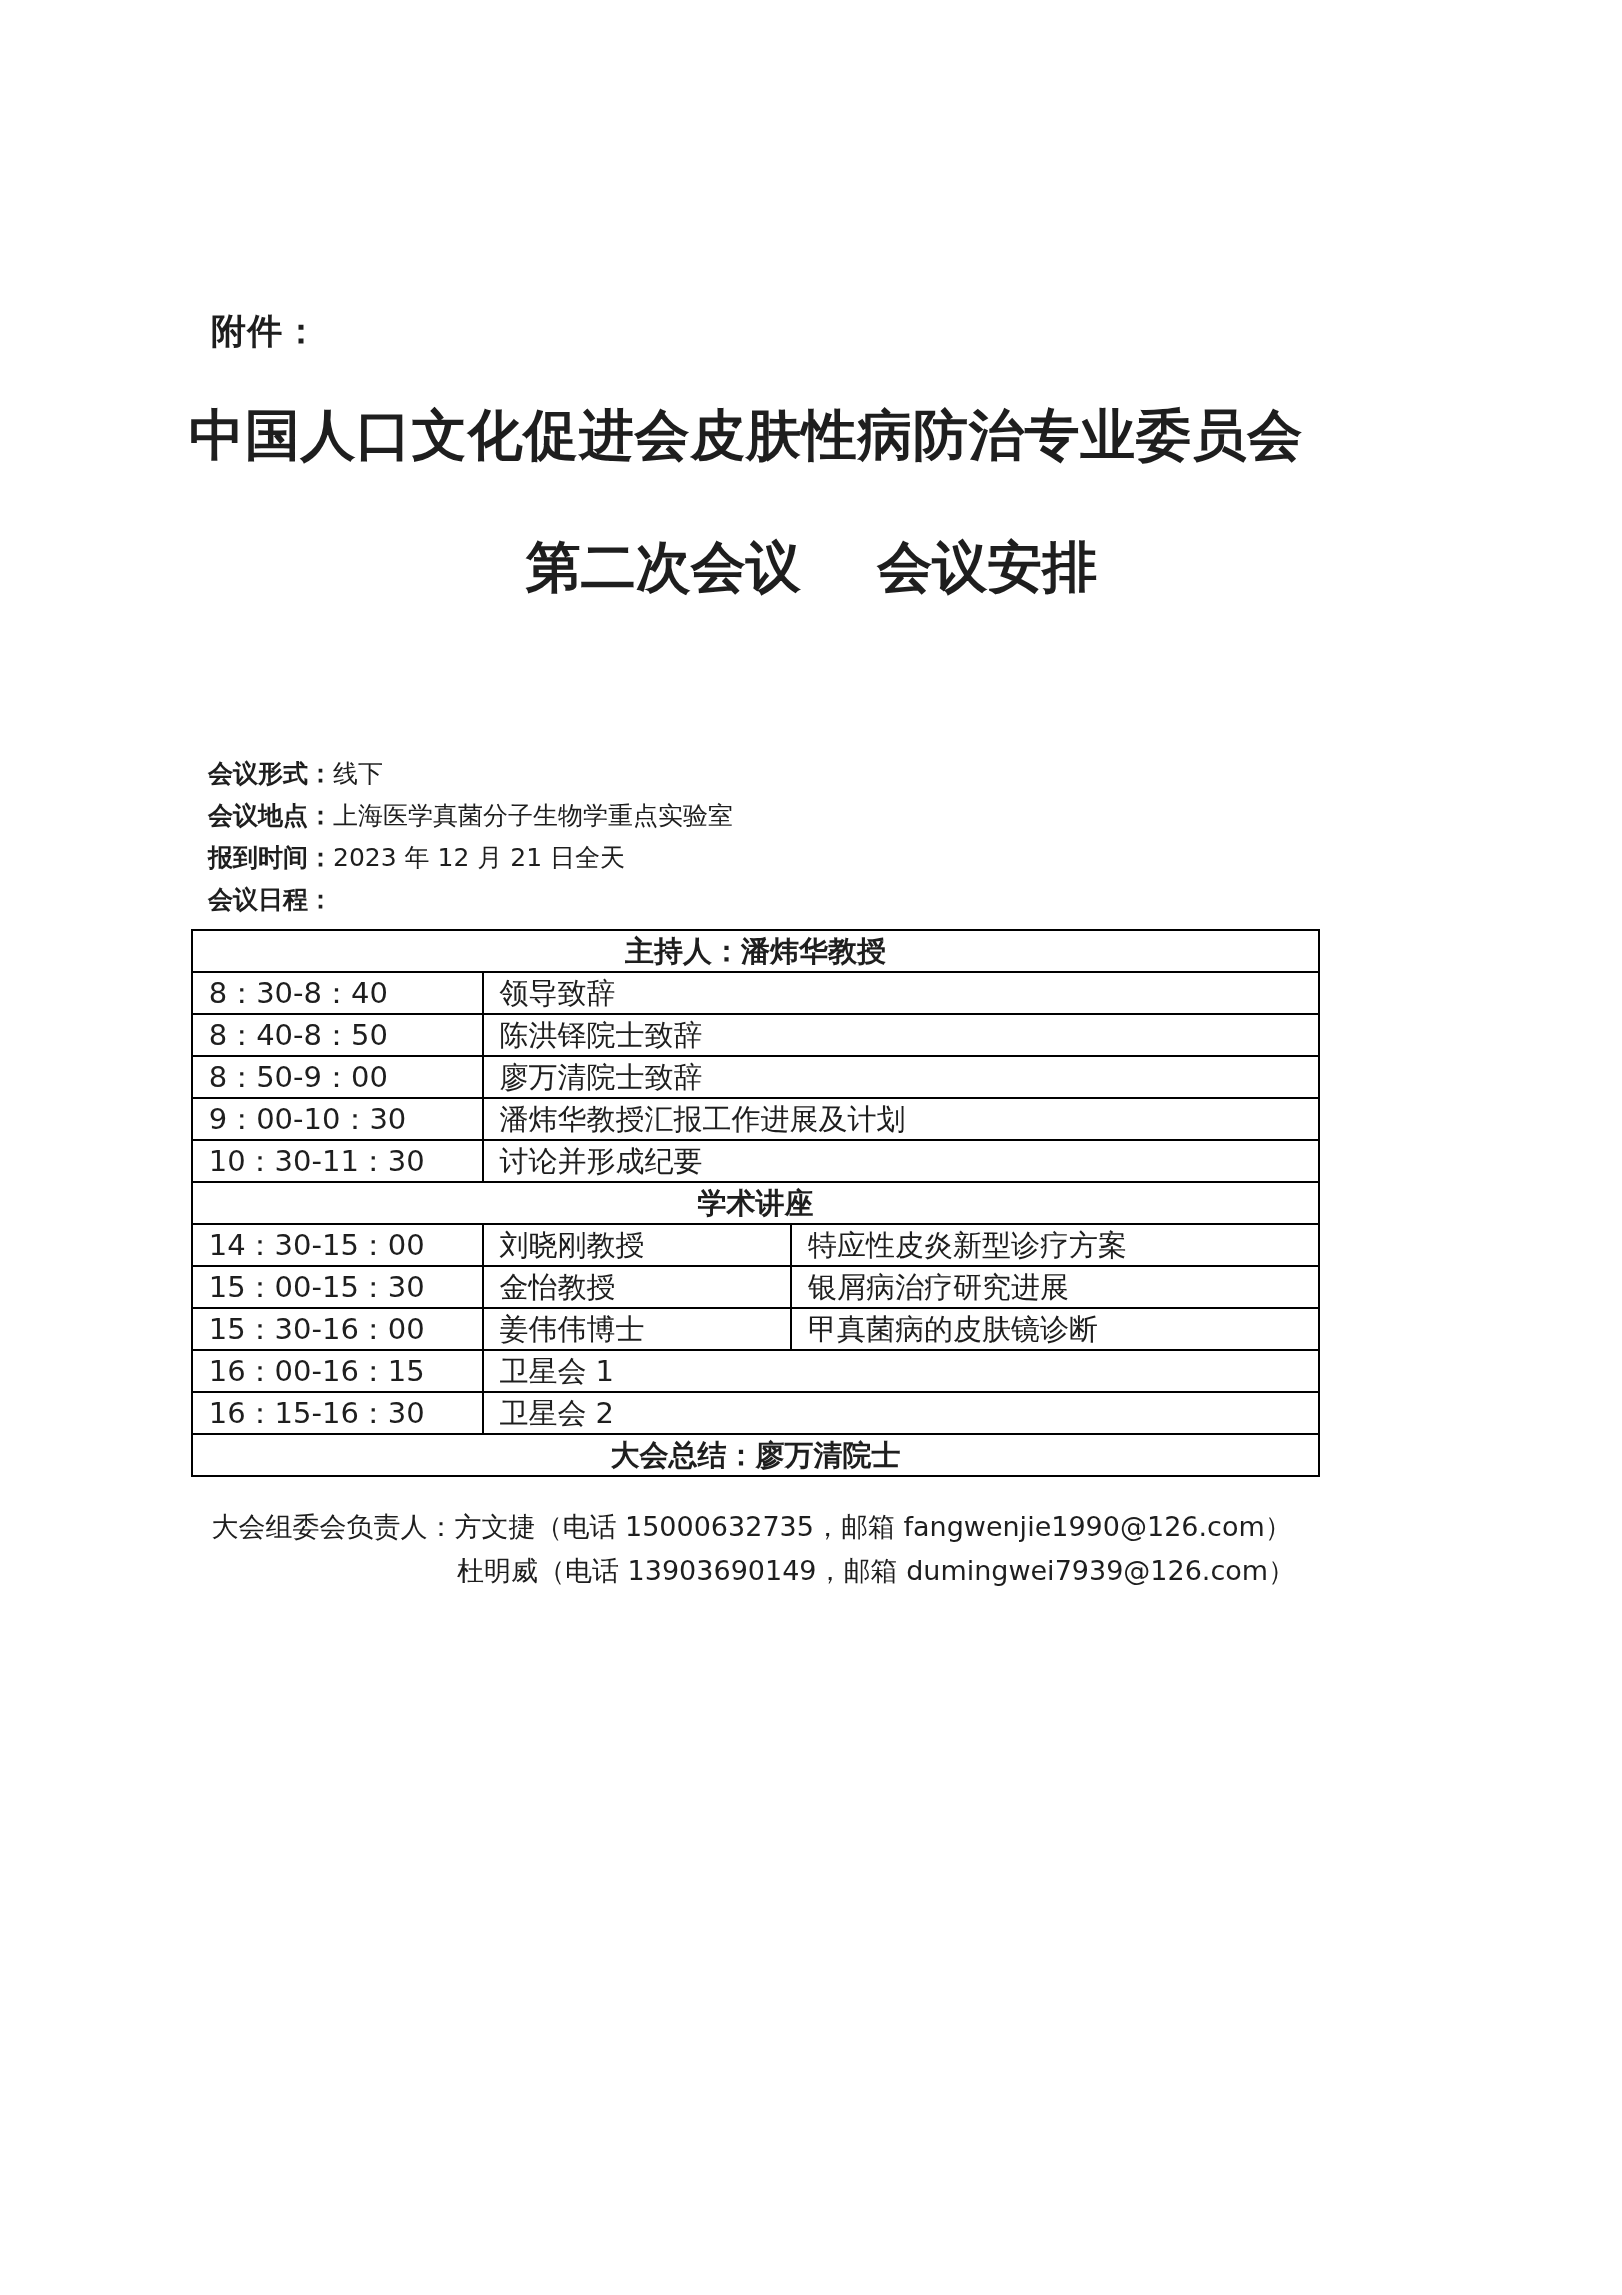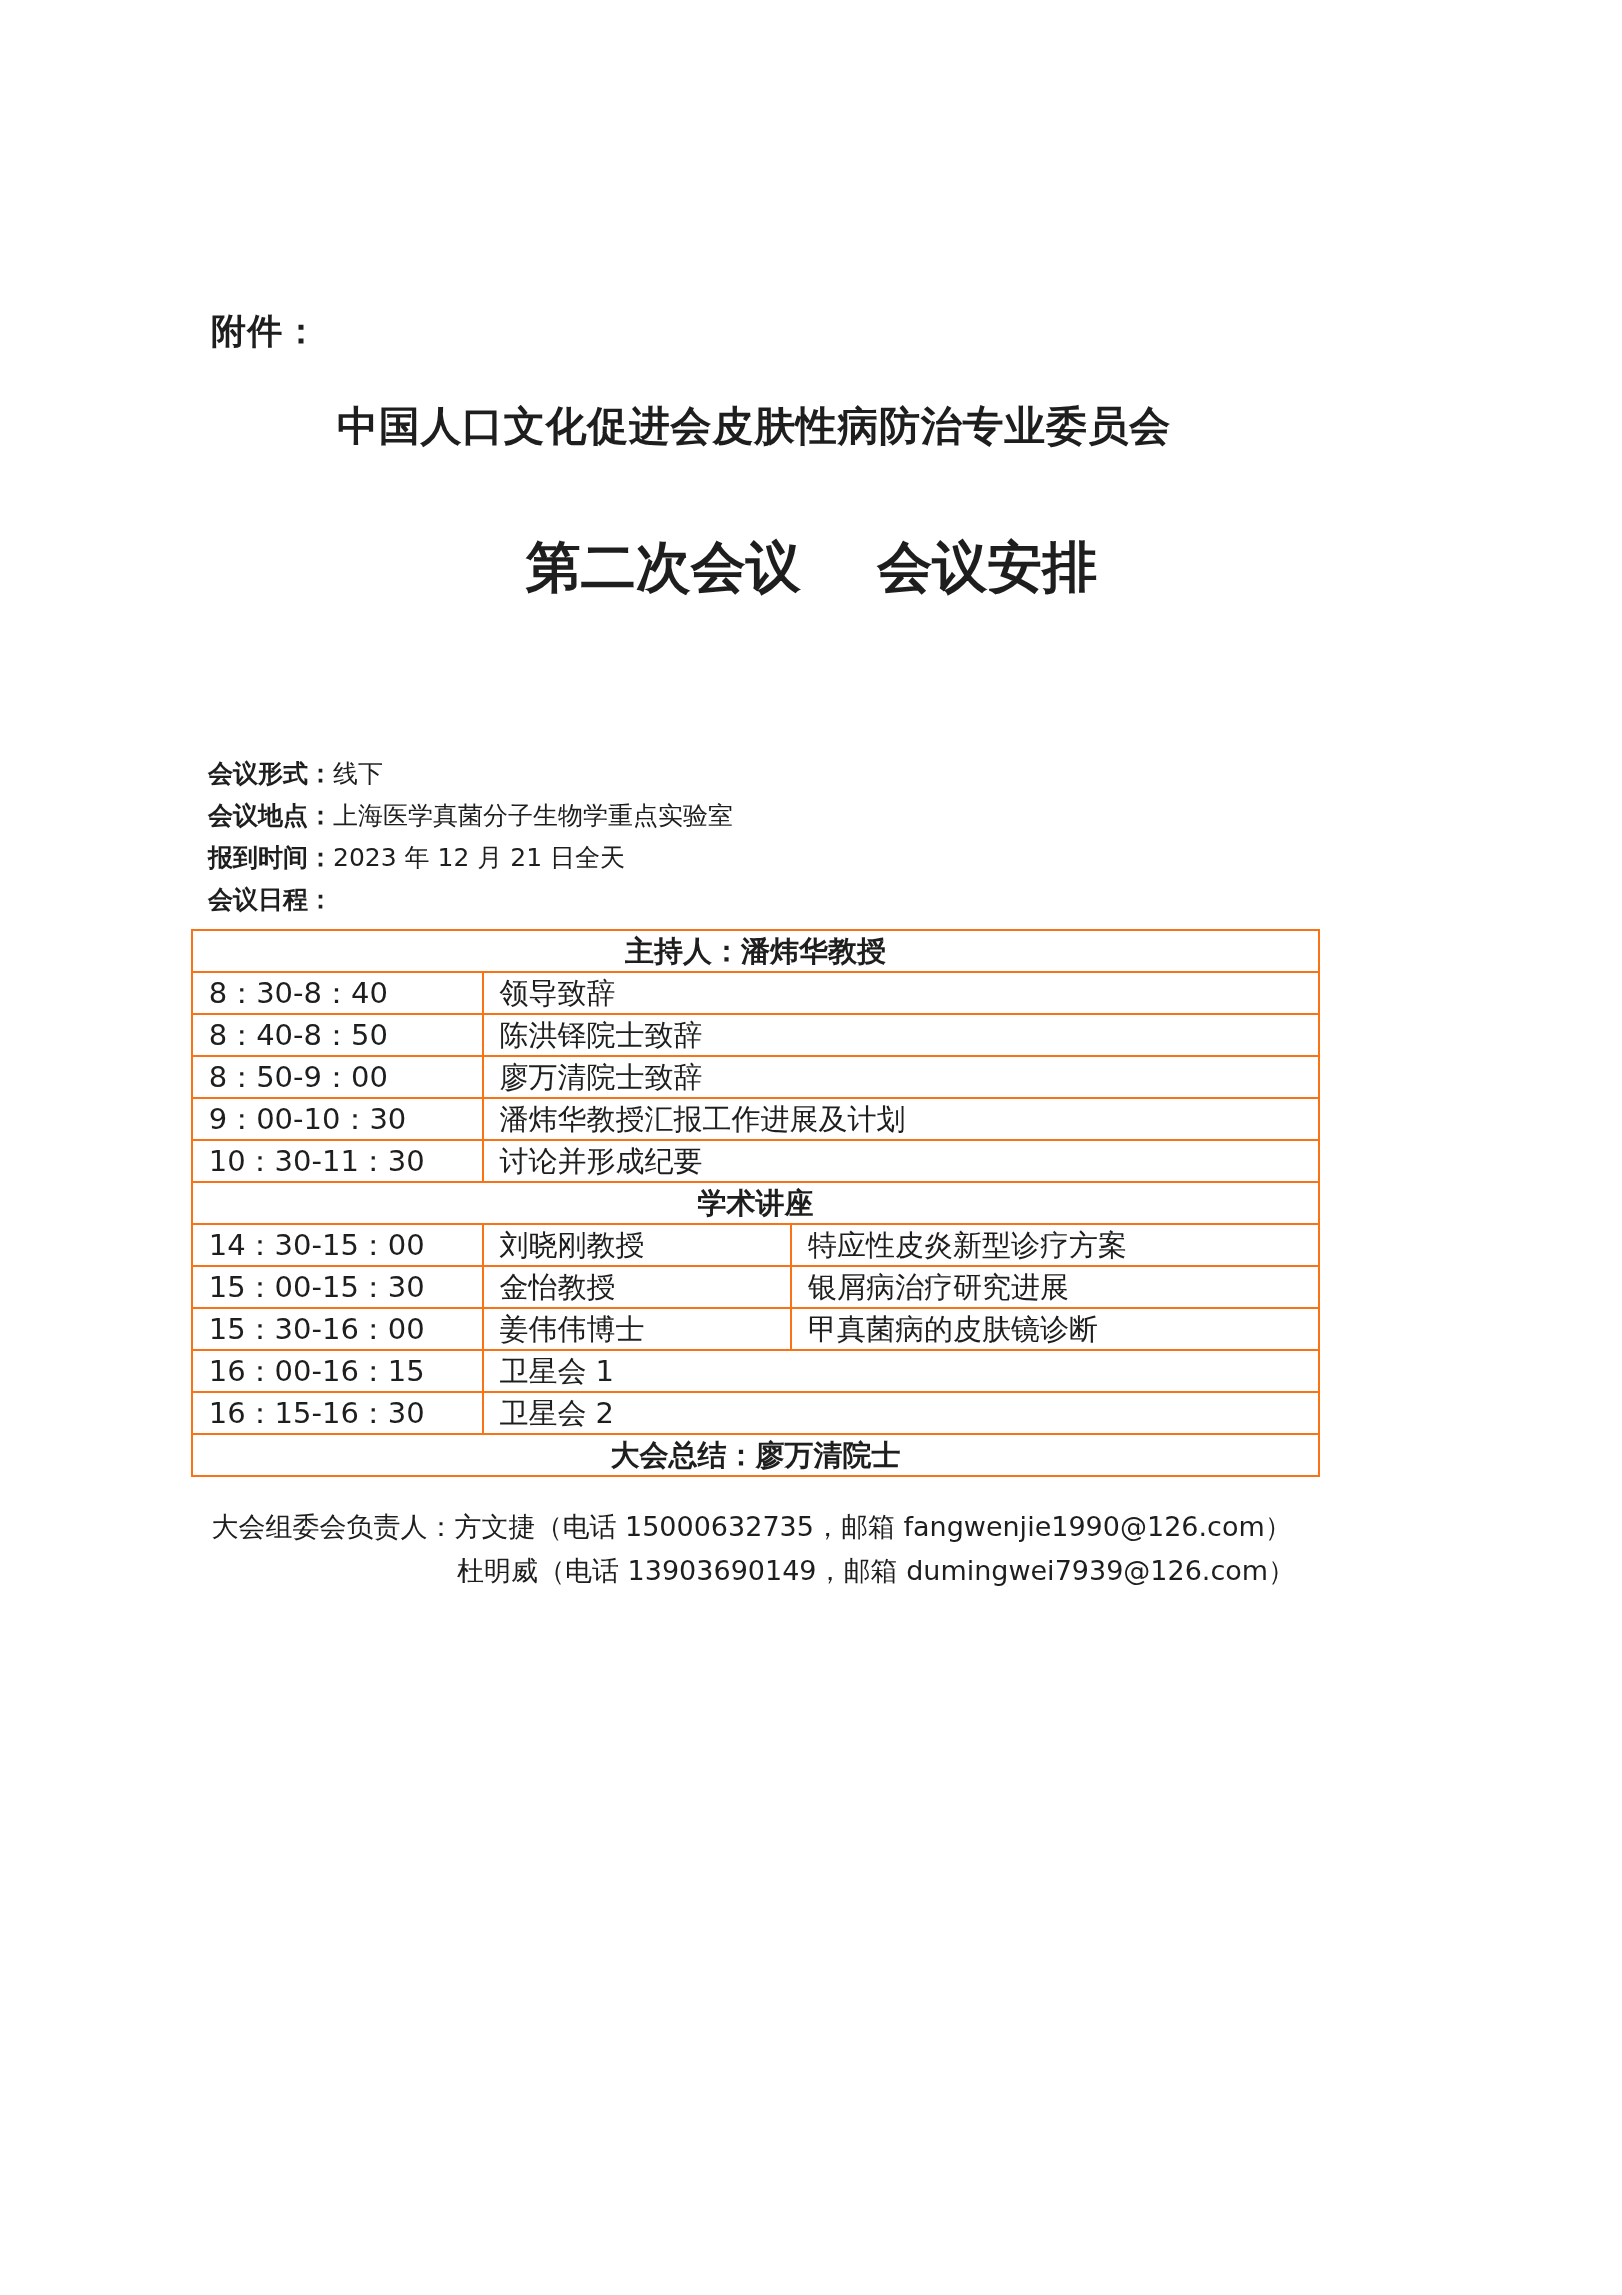--- a/index.html
+++ b/index.html
@@ -6,36 +6,36 @@
   body {
     width: 1623px; height: 2295px; background: #ffffff; position: relative;
     font-family: "DejaVu Sans", "Liberation Sans", sans-serif; color: #1e1e1e;
     overflow: hidden;
   }
   .abs { position: absolute; }
   .attach {
     left: 211px; top: 308px; font-size: 35px; font-weight: bold; letter-spacing: 1.3px;
   }
   .title1 {
-    left: 16px; width: 1476px; top: 399px; text-align: center; font-size: 41px; font-weight: bold;
+    left: 8px; width: 1476px; top: 399px; text-align: center; font-size: 55px; font-weight: bold;
     font-family: "DejaVu Serif", "Liberation Serif", serif; letter-spacing: 0.7px;
   }
   .title2 {
     left: 0; width: 1623px; top: 531px; text-align: center; font-size: 55px; font-weight: bold;
     font-family: "DejaVu Serif", "Liberation Serif", serif; white-space: pre;
   }
   .info { left: 208px; font-size: 25px; line-height: 42px; }
   .info .lbl { font-weight: bold; }
   .info-row { height: 42px; white-space: nowrap; }
   table.sched {
     position: absolute; left: 191px; top: 929px; width: 1129px;
     border-collapse: collapse; font-size: 29px;
   }
   table.sched td {
-    border: 2px solid #f97316; height: 40px; padding: 0 0 0 15.7px; white-space: nowrap;
+    border: 2px solid #000000; height: 40px; padding: 0 0 0 15.7px; white-space: nowrap;
     vertical-align: middle; line-height: 1;
   }
   table.sched td.center { text-align: center; font-weight: bold; padding-left: 0; }
   table.sched td.time { width: 273px; }
   table.sched td.speaker { width: 291px; }
   .footer { left: 208px; top: 1505px; font-size: 27px; line-height: 44px; white-space: nowrap; text-align: center; }
   .footer .line2 { padding-left: 249px; }
 </style>
 </head>
 <body>

